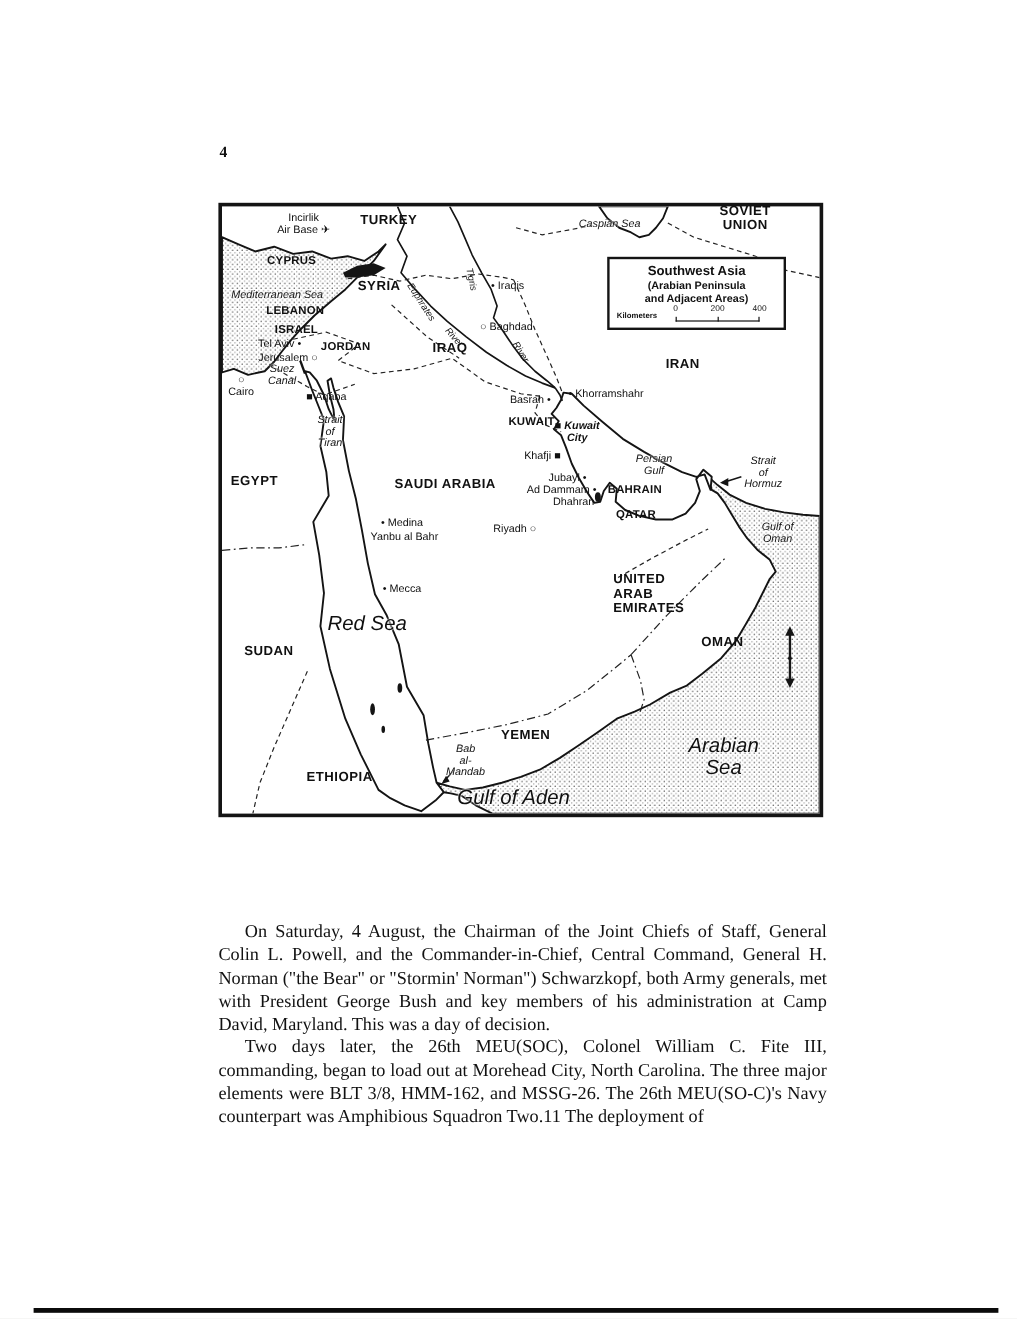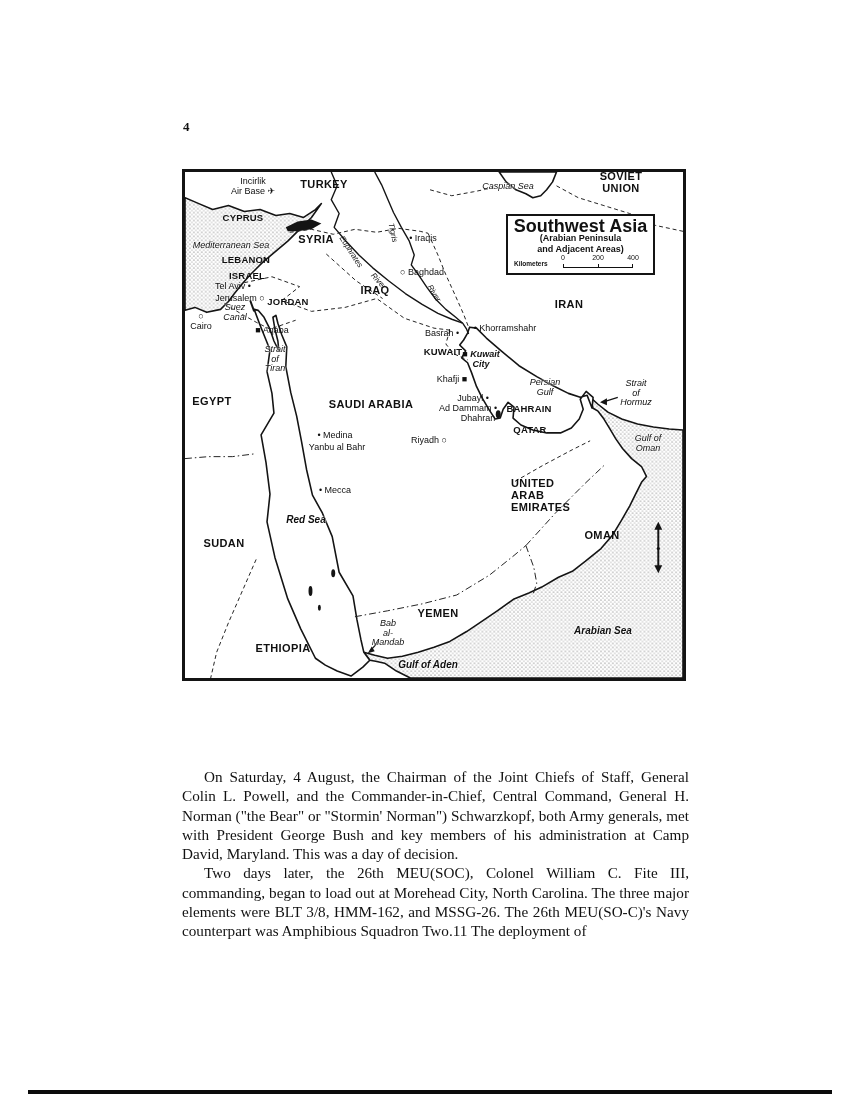--- a/index.html
+++ b/index.html
@@ -16,26 +16,26 @@
   #map svg{position:absolute;left:0;top:0;width:100%;height:100%;}
   #map-labels{position:absolute;left:0;top:0;width:100%;height:100%;}
   .lab{position:absolute;transform:translate(-50%,-50%);white-space:pre-line;text-align:center;
        line-height:1.08;color:#101010;font-family:"Liberation Sans",sans-serif;}
   .anchor-left{transform:translate(0,-50%);text-align:left;}
   .country{font-weight:bold;font-size:11px;letter-spacing:.4px;}
   .country-sm{font-weight:bold;font-size:9.5px;letter-spacing:.2px;}
   .city{font-size:9px;}
   .city-i{font-size:9px;font-style:italic;font-weight:bold;}
   .water{font-size:9px;font-style:italic;text-shadow:0 0 2px #fff,0 0 2px #fff;}
-  .water-b{font-size:10px;font-style:italic;font-weight:bold;text-shadow:0 0 2px #fff,0 0 2px #fff;}
+  .water-b{font-size:17px;font-style:italic;font-weight:normal;text-shadow:0 0 2px #fff,0 0 2px #fff;}
 
   
   .inset{position:absolute;left:321px;top:42px;width:145px;height:57px;border:2.5px solid #141414;
          background:#fff;font-family:"Liberation Sans",sans-serif;z-index:5;}
-  .inset-title{text-align:center;font-weight:bold;font-size:18px;margin-top:3px;line-height:14px;}
+  .inset-title{text-align:center;font-weight:bold;font-size:11px;margin-top:3px;line-height:14px;}
   .inset-sub{text-align:center;font-weight:bold;font-size:9px;line-height:10.5px;}
   .scale-row{position:relative;height:16px;}
   .scale-kms{position:absolute;left:6px;top:6px;font-weight:bold;font-size:6.5px;}
   .scale-num{position:absolute;top:0;font-size:7px;transform:translateX(-50%);}
   .scale-bar{position:absolute;left:55px;top:10px;width:70px;border-bottom:1.5px solid #111;height:3px;}
   .tick{position:absolute;bottom:-1px;width:1px;height:4px;background:#111;}
 
   
   #body-text{position:absolute;left:182px;top:767px;width:507px;
              font-size:15.2px;line-height:19.3px;text-align:justify;}
@@ -167,21 +167,21 @@
         <div class="lab water" style="left: 323px; top: 15px;">Caspian Sea</div>
         <div class="lab country" style="left: 436px; top: 11px;">SOVIET UNION</div>
         <div class="lab country-sm" style="left: 58px; top: 46px;">CYPRUS</div>
         <div class="lab water" style="left: 46px; top: 74px;">Mediterranean Sea</div>
         <div class="lab country" style="left: 131px; top: 68px;">SYRIA</div>
         <div class="lab city" style="left: 238px; top: 67px;">• Iraqis</div>
         <div class="lab country-sm" style="left: 61px; top: 88px;">LEBANON</div>
         <div class="lab country-sm" style="left: 62px; top: 104px;">ISRAEL</div>
         <div class="lab city" style="left: 48px; top: 115px;">Tel Aviv •</div>
         <div class="lab city" style="left: 55px; top: 127px;">Jerusalem ○</div>
-        <div class="lab country-sm" style="left: 103px; top: 118px; margin-top: 12px;">JORDAN</div>
+        <div class="lab country-sm" style="left: 103px; top: 118px;">JORDAN</div>
         <div class="lab country" style="left: 190px; top: 119px;">IRAQ</div>
         <div class="lab city" style="left: 237px; top: 101px;">○ Baghdad</div>
         <div class="lab country" style="left: 384px; top: 133px;">IRAN</div>
         <div class="lab water" style="left: 50px; top: 141px;">Suez
 Canal</div>
         <div class="lab city" style="left: 16px; top: 150px;">○
 Cairo</div>
         <div class="lab city" style="left: 87px; top: 159px;">■ Aqaba</div>
         <div class="lab city" style="left: 320px; top: 157px;">• Khorramshahr</div>
         <div class="lab city" style="left: 257px; top: 162px;">Basrah •</div>

